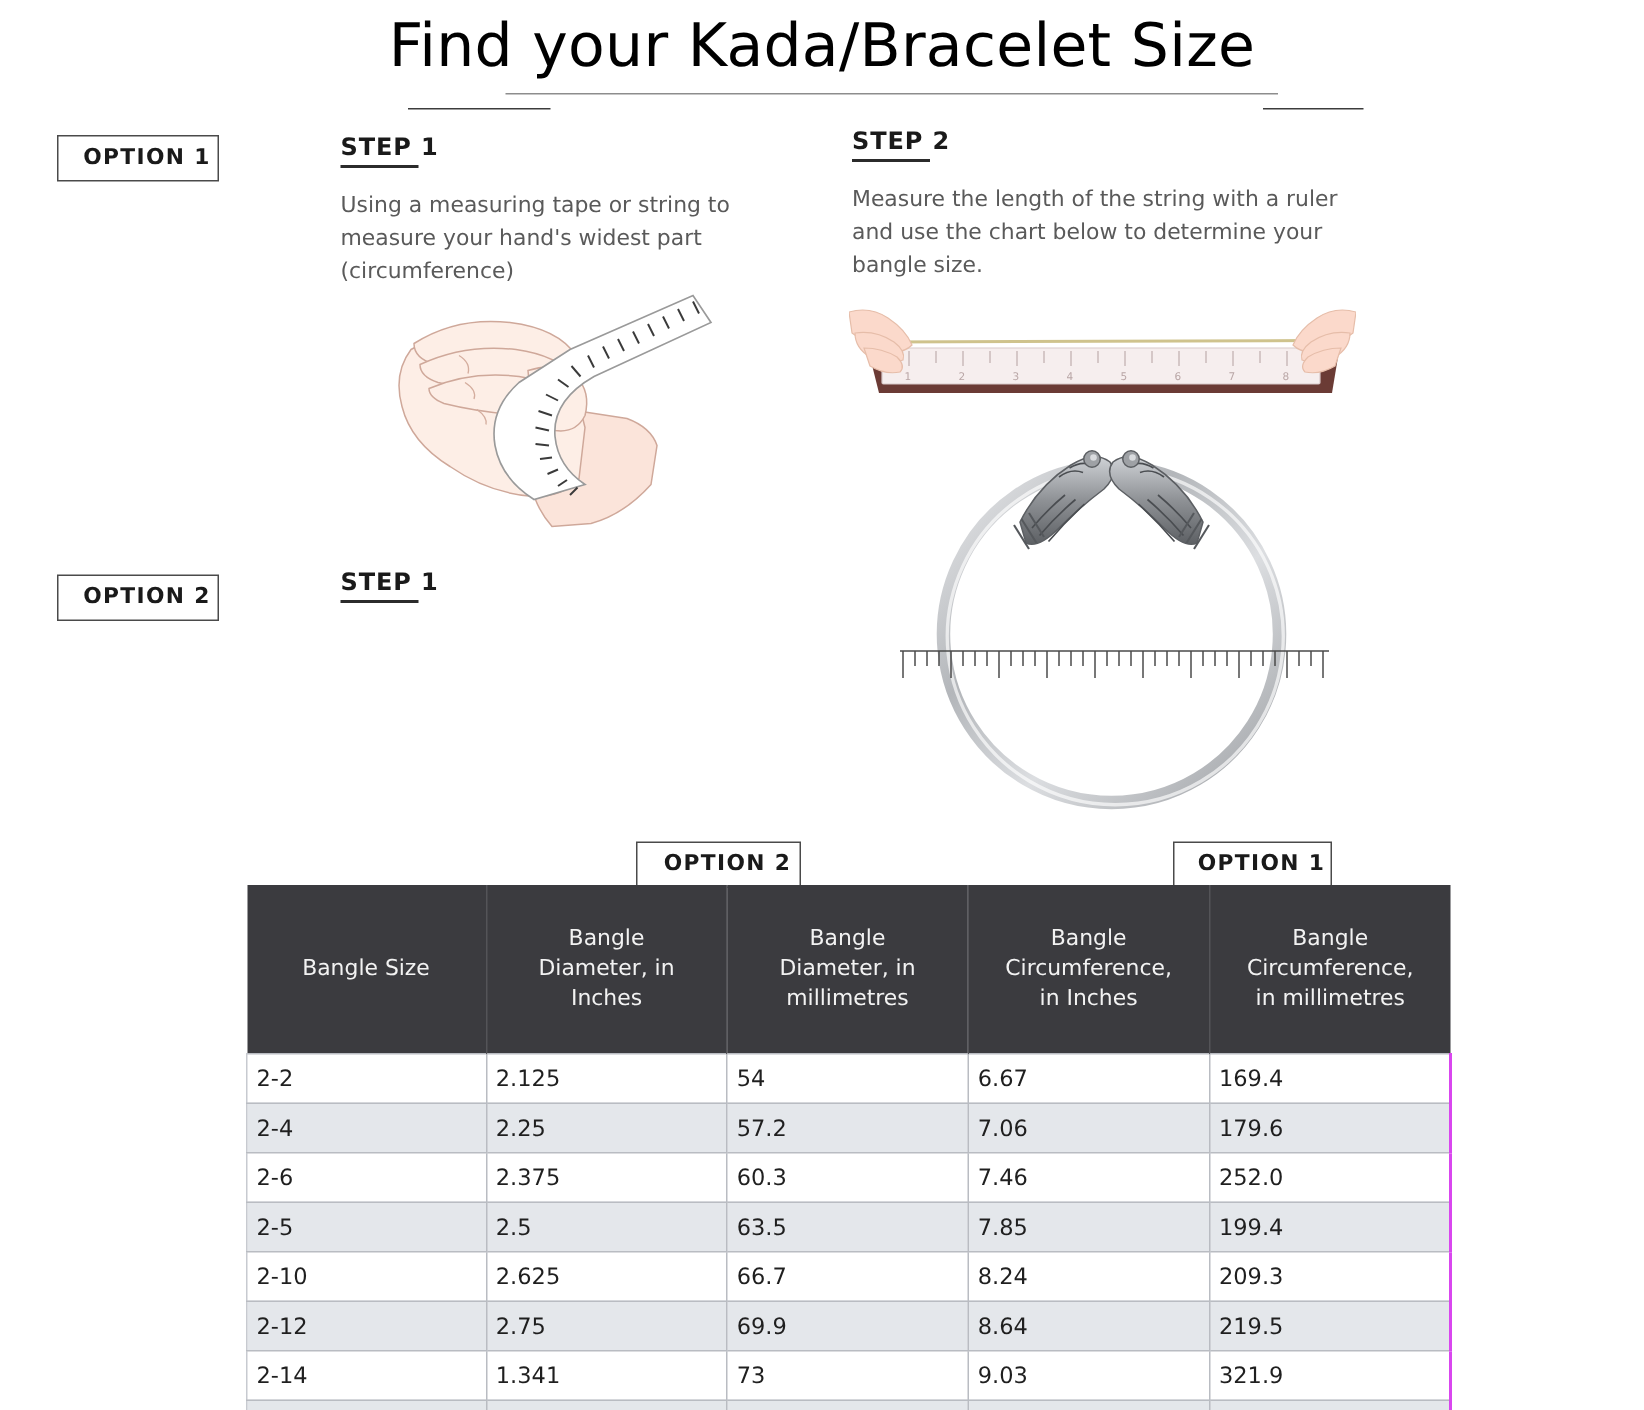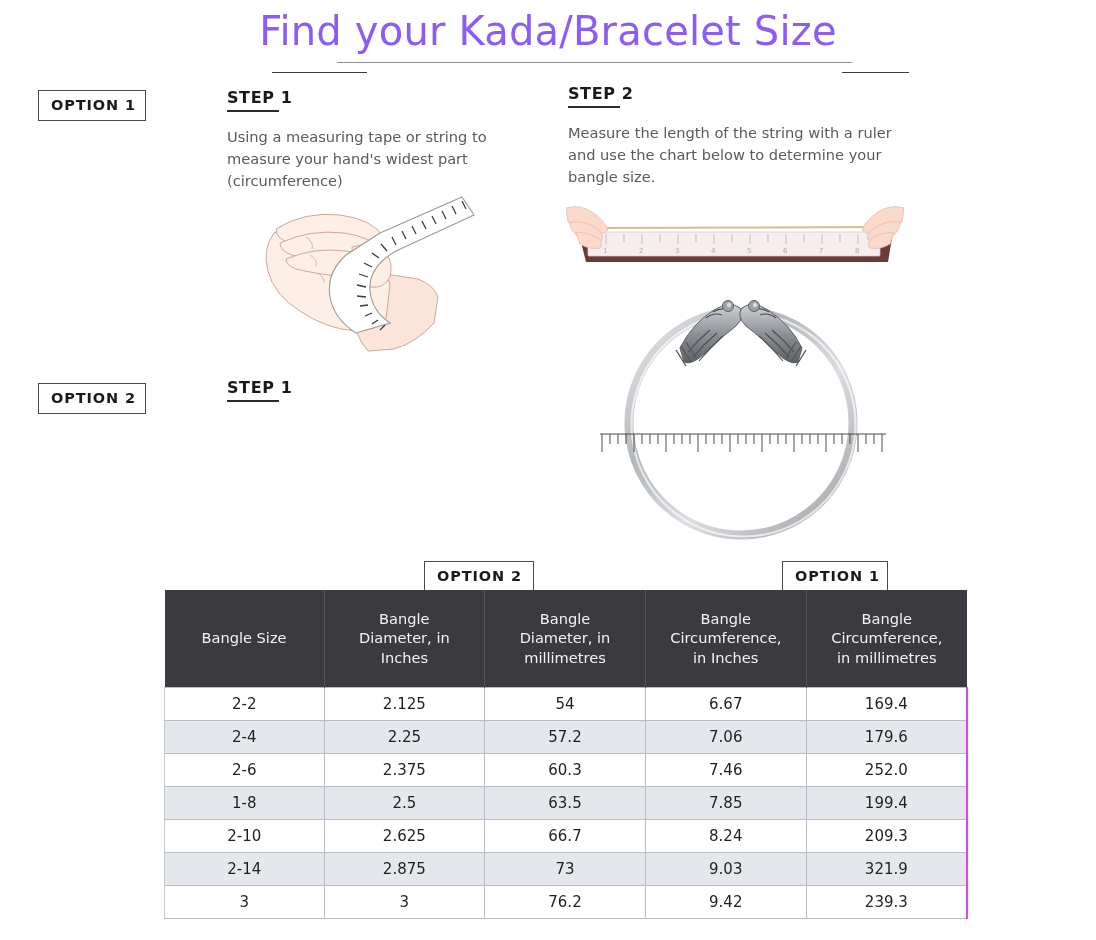--- a/index.html
+++ b/index.html
@@ -21,21 +21,21 @@
   
   .page-title {
     position: absolute;
     top: 8px;
     left: 0;
     width: 1096px;
     text-align: center;
     font-size: 40px;
     font-weight: 400;
     letter-spacing: 0.2px;
-    color: #8b5cf6;
+    color: #000000;
     font-family: "DejaVu Sans", "Liberation Sans", sans-serif;
   }
   .title-underline {
     position: absolute;
     top: 62px;
     left: 337px;
     width: 515px;
     height: 1px;
     background: #8d8d8d;
   }
@@ -50,21 +50,21 @@
   
   .option-chip {
     position: absolute;
     border: 1.3px solid #4a4a4a;
     background: #fff;
     font-size: 14.5px;
     font-weight: 700;
     letter-spacing: 0.9px;
     color: #1a1a1a;
     padding: 6px 0 7px 12px;
-    text-align: left;
+    text-align: center;
     white-space: nowrap;
     font-family: "DejaVu Sans", "Liberation Sans", sans-serif;
   }
   .chip-opt1-left { top: 90px;  left: 38px; width: 108px; }
   .chip-opt2-left { top: 383px; left: 38px; width: 108px; }
   .chip-opt2-tbl  { top: 561px; left: 424px; width: 110px; }
   .chip-opt1-tbl  { top: 561px; left: 782px; width: 106px; }
 
   
   .step-block { position: absolute; }
@@ -109,29 +109,28 @@
   }
   .size-table th {
     background: #3b3b3f;
     color: #f2f2f2;
     font-size: 14.6px;
     font-weight: 400;
     line-height: 1.35;
     padding: 13px 6px;
     border-left: 1px solid #545458;
     border-right: 1px solid #545458;
-    height: 97px;
+    height: 112px;
     vertical-align: middle;
   }
   .size-table th:first-child { border-left: none; }
   .size-table th:last-child  { border-right: none; }
   .size-table td {
     font-size: 15px;
     color: #1f1f1f;
-    text-align: center;
     padding: 7px 6px;
     height: 30px;
     border: 1px solid #b9bcc2;
   }
   .size-table tbody tr:nth-child(odd)  td { background: #ffffff; }
   .size-table tbody tr:nth-child(even) td { background: #e4e7eb; }
   .size-table tbody tr td:first-child { border-left: 1px solid #c7cad0; }
   .size-table tbody tr td:last-child  { border-right: 2px solid #d946ef; }
   .col-w1 { width: 160px; }
   .col-w2 { width: 161px; }
@@ -407,36 +406,43 @@
         <td>179.6</td>
       </tr>
       <tr>
         <td>2-6</td>
         <td>2.375</td>
         <td>60.3</td>
         <td>7.46</td>
         <td>252.0</td>
       </tr>
       <tr>
-        <td>1-8</td>
+        <td>2-5</td>
         <td>2.5</td>
         <td>63.5</td>
         <td>7.85</td>
         <td>199.4</td>
       </tr>
       <tr>
         <td>2-10</td>
         <td>2.625</td>
         <td>66.7</td>
         <td>8.24</td>
         <td>209.3</td>
       </tr>
       <tr>
+        <td>2-12</td>
+        <td>2.75</td>
+        <td>69.9</td>
+        <td>8.64</td>
+        <td>219.5</td>
+      </tr>
+      <tr>
         <td>2-14</td>
-        <td>2.875</td>
+        <td>1.341</td>
         <td>73</td>
         <td>9.03</td>
         <td>321.9</td>
       </tr>
       <tr>
         <td>3</td>
         <td>3</td>
         <td>76.2</td>
         <td>9.42</td>
         <td>239.3</td>

